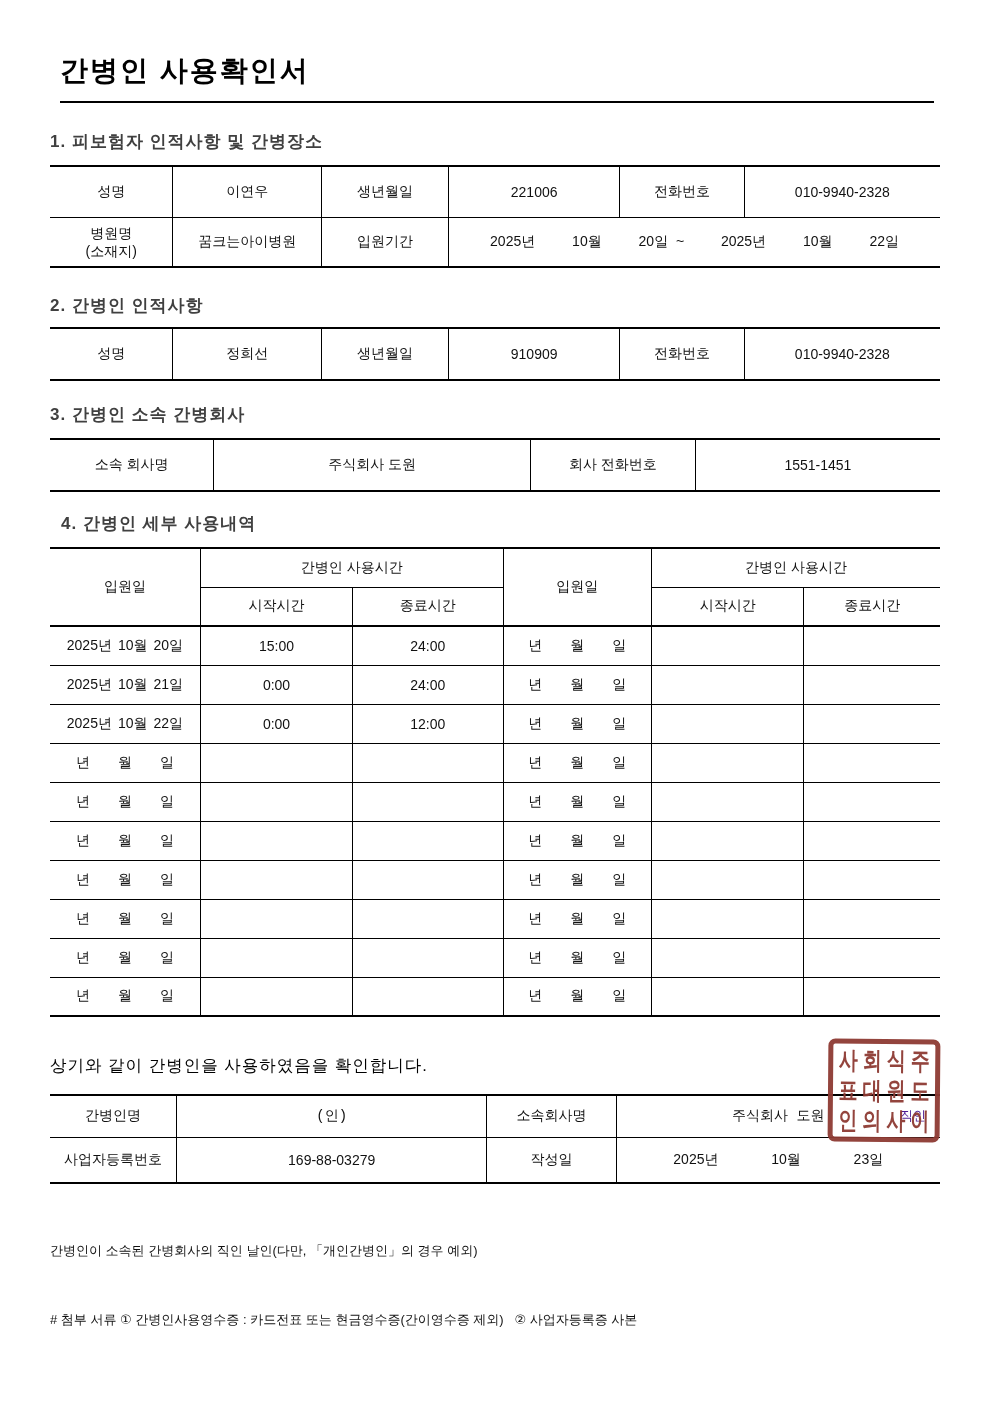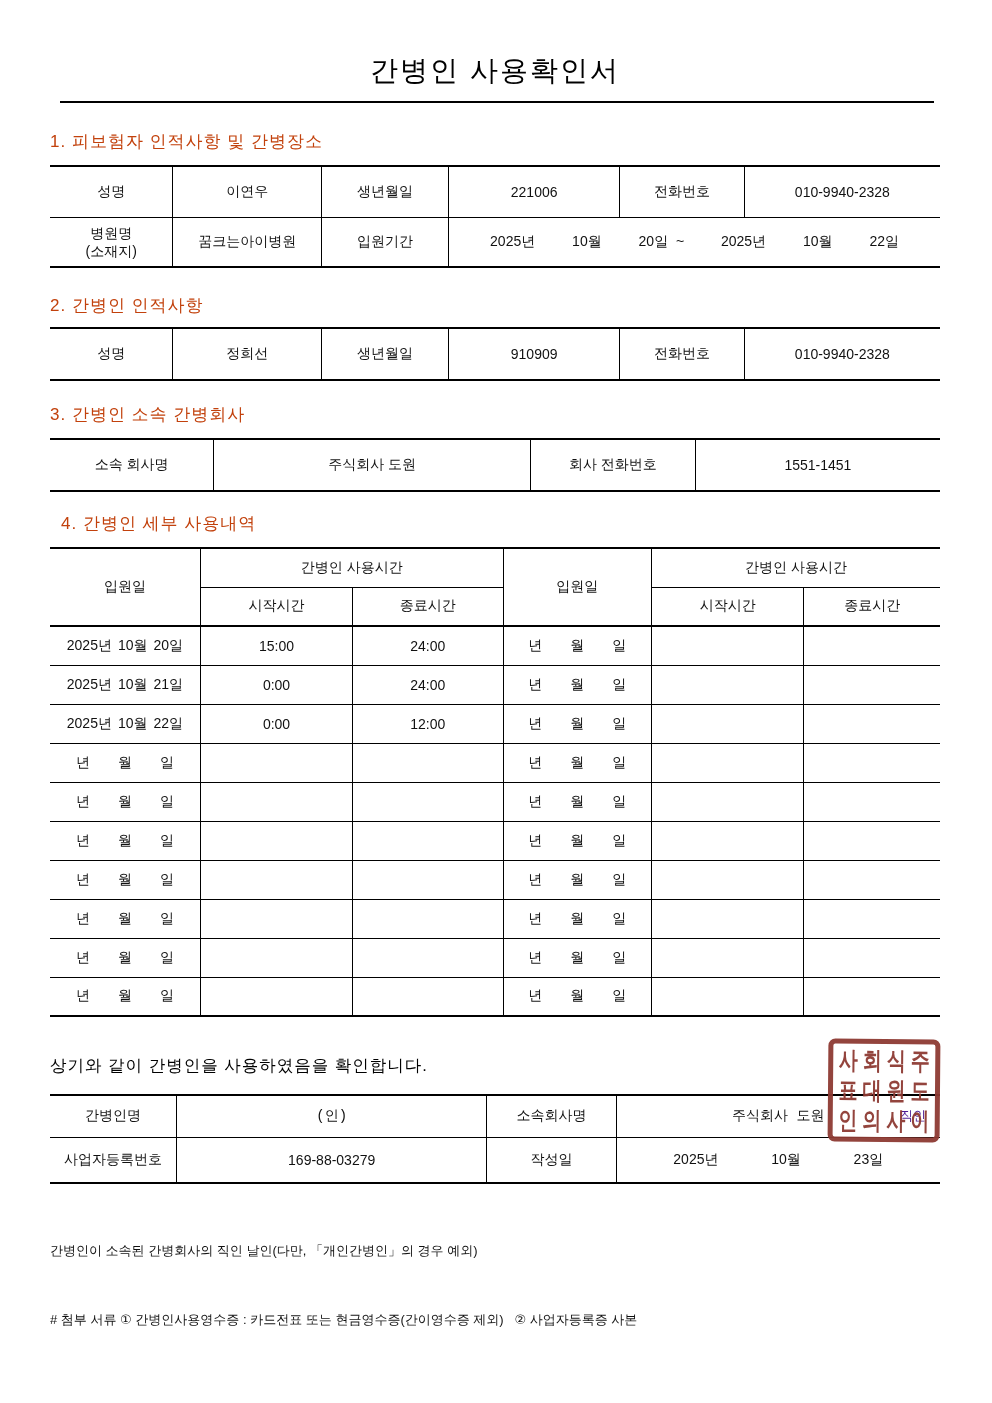--- a/index.html
+++ b/index.html
@@ -4,24 +4,24 @@
 <style>
   * { box-sizing: border-box; margin: 0; padding: 0; }
   html, body { background: #ffffff; }
   body {
     width: 992px; height: 1403px;
     font-family: "Liberation Sans", "DejaVu Sans", sans-serif;
     color: #111;
   }
   .page { position: relative; width: 992px; height: 1403px; padding: 0 52px 0 50px; overflow: hidden; background:#fff; }
 
-  .title { margin: 52px 10px 0 10px; font-size: 28px; font-weight: normal; letter-spacing: 2px; color:#000;text-align:center; }
+  .title { margin: 52px 10px 0 10px; font-size: 28px; font-weight: bold; letter-spacing: 2px; color:#000; }
   .title-rule { margin: 11px 6px 0 10px; border-bottom: 2px solid #000; }
 
-  .sec-heading { font-size: 17px; font-weight: 400; letter-spacing: 1px; color:#c2410c; }
+  .sec-heading { font-size: 17px; font-weight: 700; letter-spacing: 1px; color:#404040; }
   .mt-s1 { margin-top: 27px; }
   .mt-s2 { margin-top: 26px; }
   .mt-s3 { margin-top: 22px; }
   .mt-s4 { margin-top: 20px; margin-left: 11px; }
 
   table.frm { width: 100%; border-collapse: collapse; table-layout: fixed;
               border-top: 2px solid #000; border-bottom: 2px solid #000; }
   .mt-t { margin-top: 12px; }
   .mt-t2 { margin-top: 10px; }
   .frm td { border: 1px solid #000; text-align: center; vertical-align: middle;

